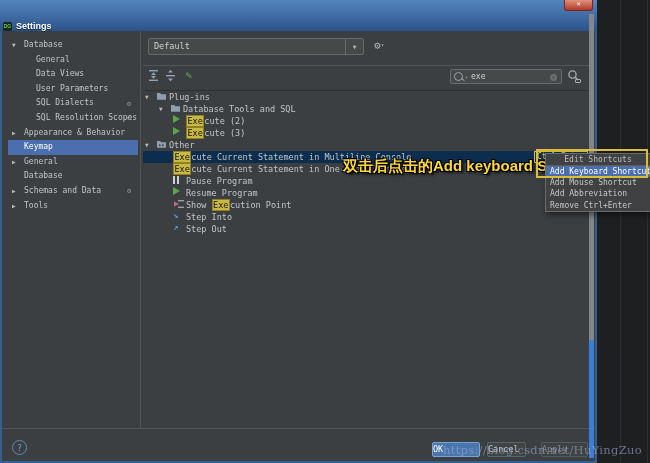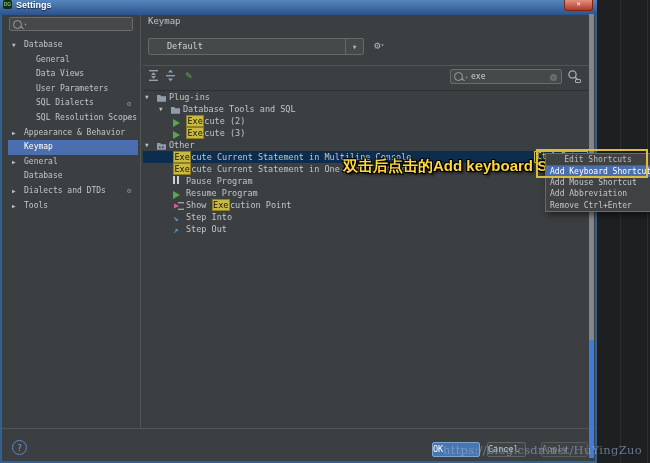--- a/index.html
+++ b/index.html
@@ -1,22 +1,22 @@
 <!DOCTYPE html>
 <html><head>
 <meta charset="utf-8">
 <style>
   html,body{margin:0;padding:0}
   body{width:650px;height:463px;position:relative;overflow:hidden;background:#1d1f21;
        font-family:"DejaVu Sans Mono",monospace;-webkit-font-smoothing:none}
   
   .dialog{position:absolute;left:0;top:0;width:597px;height:463px;background:#3c3f41}
   .frame-edge{position:absolute;background:#33608f;z-index:5}
-  .titlebar{position:absolute;left:0;top:0;width:597px;height:15px;
-            background:linear-gradient(#5585bd,#2a538a);display:flex;align-items:flex-start;z-index:6}
+  .titlebar{position:absolute;left:0;top:0;width:597px;height:31px;
+            background:linear-gradient(#5585bd,#2a538a);display:flex;align-items:flex-end;z-index:6}
   .app-ico{width:9px;height:9px;margin:0 4px 0 3px;background:#16281e;border-radius:2px;
            color:#6fc84f;font-size:5px;font-weight:bold;text-align:center;line-height:9px;
            font-family:"Liberation Sans",sans-serif}
   .win-title{color:#fff;font-size:9px;font-weight:bold;font-family:"Liberation Sans",sans-serif;text-shadow:0 1px 1px #123}
   .close-btn{position:absolute;left:564px;top:0;width:27px;height:10px;
              background:linear-gradient(#e2917e,#b03a2a);border:1px solid #7e2517;border-top:none;
              border-radius:0 0 3px 3px;color:#fff;font-size:7px;line-height:9px;text-align:center;z-index:7}
   
   .side-search{position:absolute;left:9px;top:17px;width:124px;height:14px;background:#45494a;
                border:1px solid #6b6b6b;border-radius:2px;display:flex;align-items:center;padding-left:3px;box-sizing:border-box}
@@ -28,37 +28,37 @@
   .si .arr{position:absolute;left:4px;font-size:6px;color:#b9bdc0;top:0}
   .si .lbl{position:absolute;left:16px}
   .si.lv1 .lbl{left:28px}
   .si.sel{background:#4b6eaf;color:#fff}
   .si .trail{position:absolute;right:3px;top:3.5px;width:8px;height:8px;color:#8b8f92;font-size:7px;line-height:8px}
   .vdiv{position:absolute;left:140px;top:13px;width:1px;height:415px;background:#525556}
   
   .pg-title{position:absolute;left:148px;top:16px;color:#bfc3c5;font-size:9px}
   .combo{position:absolute;left:148px;top:38px;width:216px;height:17px;background:#45494a;
          border:1px solid #666a6b;border-radius:2px;box-sizing:border-box}
-  .combo .val{position:absolute;left:18px;top:2px;font-size:8.5px;color:#cfd2d4}
+  .combo .val{position:absolute;left:5px;top:2px;font-size:8.5px;color:#cfd2d4}
   .combo .dd{position:absolute;right:0;top:0;width:17px;height:15px;border-left:1px solid #666a6b;
              text-align:center;color:#b4b8ba;font-size:6px;line-height:15px}
   .gear-wrap{position:absolute;left:374px;top:39px;color:#b2b5b7;font-size:11px}
   .gear-wrap .dd{font-size:6px;vertical-align:2px;color:#9a9ea0}
   .hsep{position:absolute;background:#525556;height:1px}
   
   .tbtn{position:absolute;top:69px;width:15px;height:15px;text-align:center}
   
   .km-search{position:absolute;left:450px;top:69px;width:112px;height:15px;background:#45494a;
              border:1px solid #6b6b6b;border-radius:2px;display:flex;align-items:center;padding-left:3px;box-sizing:border-box}
   .km-search .txt{font-size:8px;color:#d0d3d5;margin-left:3px}
   .clear-ic{position:absolute;right:4px;top:3.5px;width:7px;height:7px;border-radius:50%;background:#6a6e70;
             color:#3c3f41;font-size:5px;line-height:7px;text-align:center}
   
   .tree{position:absolute;left:143px;top:90px;width:446px;height:338px;border-top:1px solid #2e3132}
-  .trow{height:12px;line-height:12px;position:relative;color:#c2c6c8;font-size:8.5px;white-space:nowrap;display:flex;align-items:flex-end}
+  .trow{height:12px;line-height:12px;position:relative;color:#c2c6c8;font-size:8.5px;white-space:nowrap;display:flex;align-items:flex-start}
   .trow.lv0{padding-left:2px}.trow.lv1{padding-left:16px}.trow.lv2{padding-left:30px}
   .trow .arr{width:11px;font-size:6px;color:#b9bdc0;flex:0 0 11px}
   .trow .ic{width:13px;flex:0 0 13px;display:flex;align-items:center}
   .trow.sel{background:#0c2d4d}
   .hl{background:#c9b941;color:#151515;border:1px solid #8f7f22;padding:0 0.5px;line-height:9px}
   .badge{position:absolute;left:391px;top:0px;border:1px solid #d8bc3e;color:#e3c94f;font-size:8px;
          padding:0 2px;height:10px;line-height:10px;background:#0c2d4d;z-index:20}
   .tri-play{width:0;height:0;border-left:7px solid #57a64a;border-top:4px solid transparent;border-bottom:4px solid transparent}
   .pause-ic span{display:inline-block;width:2px;height:8px;background:#ccd2d6;margin-right:2px}
   .step{font-size:9px;color:#4f9ed8;font-weight:bold;line-height:9px}
@@ -143,21 +143,21 @@
       </div>
       <div class="si lv0">
         <span class="arr">▶</span>
         <span class="lbl">General</span>
       </div>
       <div class="si lv0">
         <span class="lbl">Database</span>
       </div>
       <div class="si lv0">
         <span class="arr">▶</span>
-        <span class="lbl">Dialects and DTDs</span>
+        <span class="lbl">Schemas and Data</span>
         <span class="trail">⚙</span>
       </div>
       <div class="si lv0">
         <span class="arr">▶</span>
         <span class="lbl">Tools</span>
       </div>
     </div>
   <div class="vdiv"></div>
 
   <div class="pg-title">Keymap</div>

